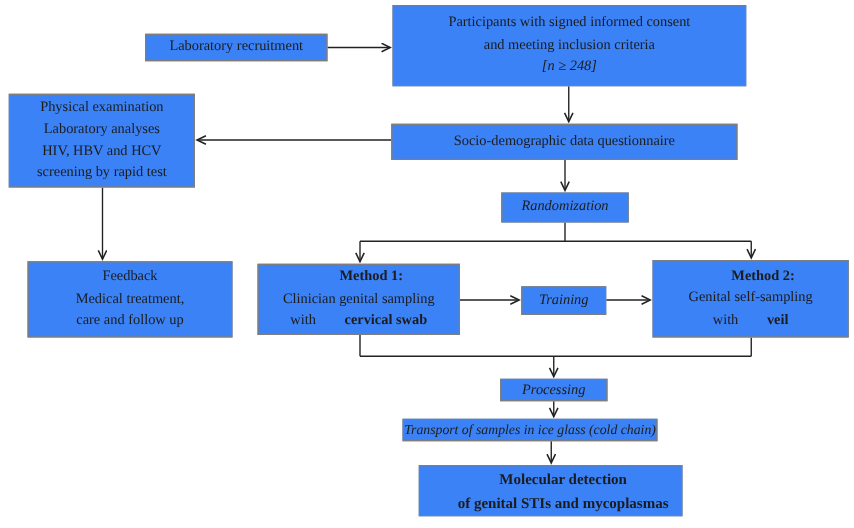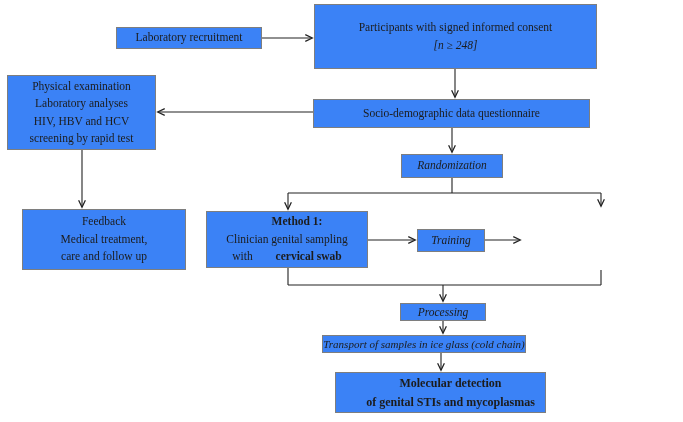--- a/index.html
+++ b/index.html
@@ -91,20 +91,21 @@
 
     <line x1="441" y1="353" x2="441" y2="370" marker-end="url(#arrow)"></line>
   </svg>
 
   <div class="node" id="n-community">
     <span class="ln">Laboratory recruitment</span>
   </div>
 
   <div class="node" id="n-participants">
     <span class="ln">Participants with signed informed consent</span>
+    <span class="ln">and meeting inclusion criteria</span>
     <span class="ln italic">[n ≥ 248]</span>
   </div>
 
   <div class="node" id="n-physical">
     <span class="ln">Physical examination</span>
     <span class="ln">Laboratory analyses</span>
     <span class="ln">HIV, HBV and HCV</span>
     <span class="ln">screening by rapid test</span>
   </div>
 
@@ -125,20 +126,25 @@
   <div class="node" id="n-method1">
     <span class="ln bold">Method 1:</span>
     <span class="ln">Clinician genital sampling</span>
     <span class="ln"><span>with </span><span class="bold">cervical swab</span></span>
   </div>
 
   <div class="node" id="n-training">
     <span class="ln italic">Training</span>
   </div>
 
+  <div class="node" id="n-method2">
+    <span class="ln bold">Method 2:</span>
+    <span class="ln">Genital self-sampling</span>
+    <span class="ln"><span>with </span><span class="bold">veil</span></span>
+  </div>
 
   <div class="node" id="n-processing">
     <span class="ln italic">Processing</span>
   </div>
 
   <div class="node" id="n-transport">
     <span class="ln italic">Transport of samples in ice glass (cold chain)</span>
   </div>
 
   <div class="node" id="n-molecular">

